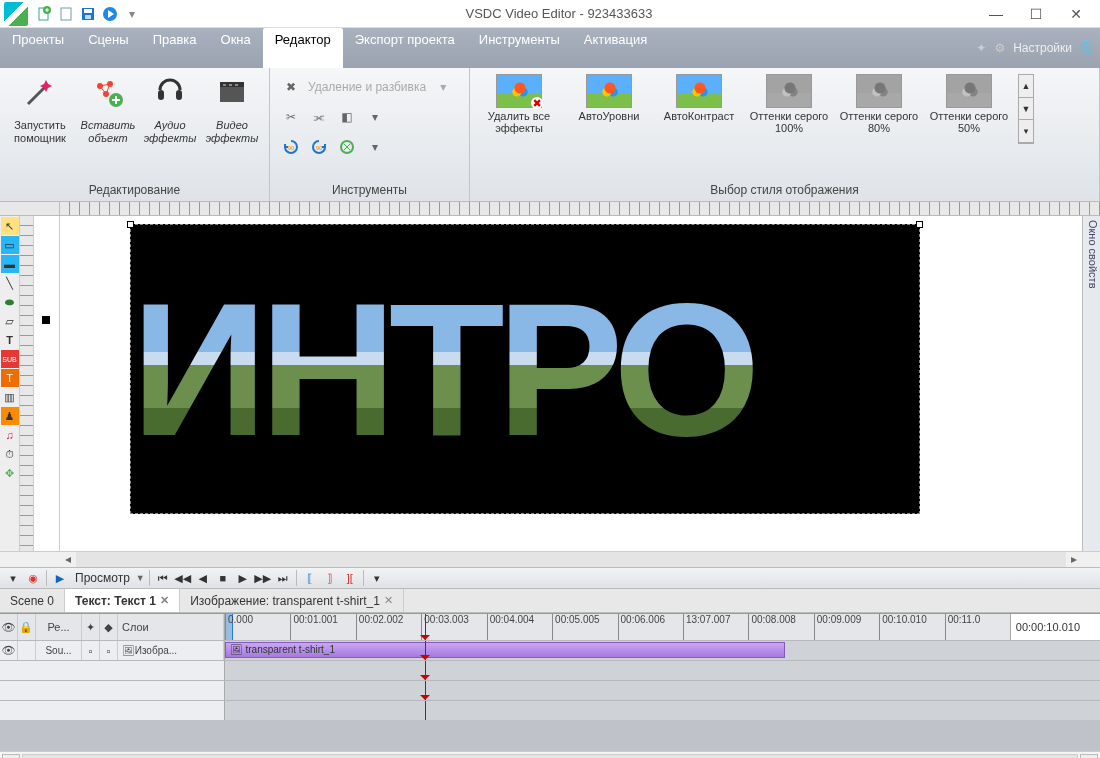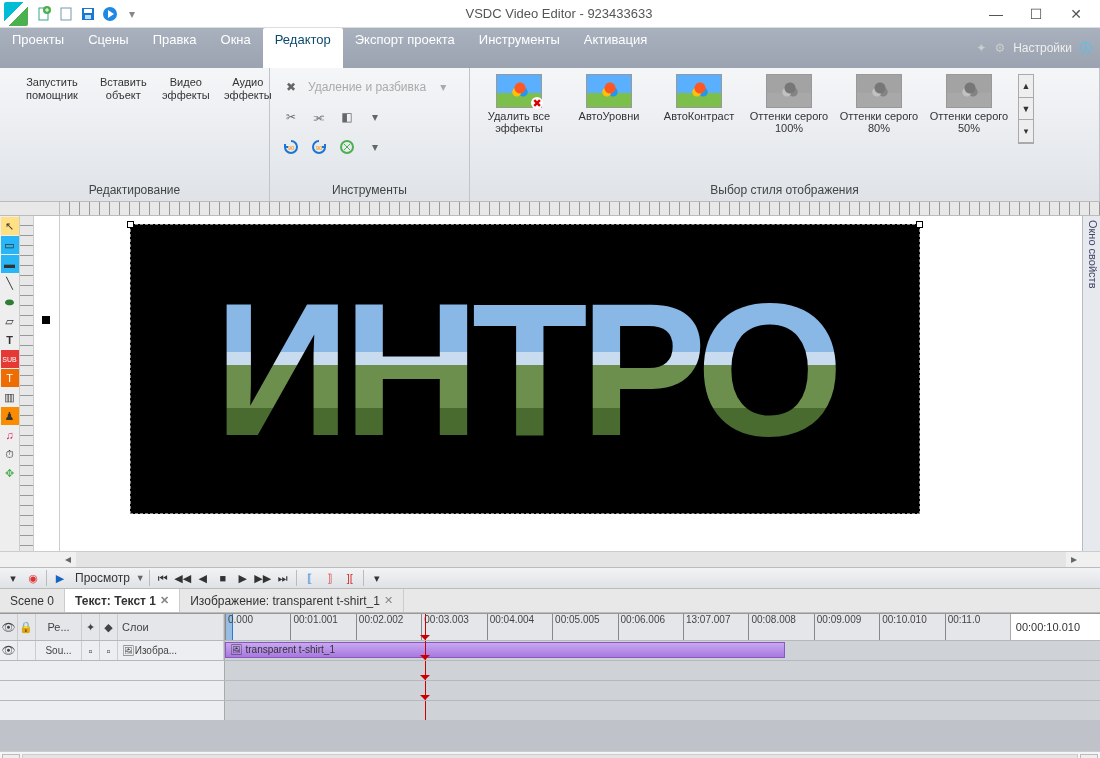--- a/index.html
+++ b/index.html
@@ -10,34 +10,34 @@
 .titlebar .qat { display: flex; gap: 2px; align-items: center; }
 .titlebar .qat-btn { width: 20px; height: 20px; display: flex; align-items: center; justify-content: center; cursor: pointer; }
 .titlebar .logo { width: 24px; height: 24px; margin-right: 6px; background: linear-gradient(135deg,#00bcd4 40%,#fff 41%,#fff 59%,#4caf50 60%); border-radius: 2px; }
 .titlebar .title { flex: 1; text-align: center; font-size: 13px; color: #555; }
 .titlebar .winbtns { display: flex; }
 .titlebar .winbtn { width: 40px; height: 24px; display: flex; align-items: center; justify-content: center; cursor: pointer; font-size: 14px; color: #555; }
 
 
 .menubar { height: 40px; background: linear-gradient(#a8b1bd,#9aa3af); display: flex; align-items: stretch; }
 .menubar .menuitem { padding: 4px 12px; color: #fff; font-size: 13px; cursor: pointer; }
-.menubar .menuitem.active { background: #fff; color: #0c4a6e; border-radius: 2px 2px 0 0; }
+.menubar .menuitem.active { background: #fff; color: #000000; border-radius: 2px 2px 0 0; }
 .menubar .spacer { flex: 1; }
 .menubar .rightside { display: flex; align-items: center; gap: 8px; padding-right: 8px; }
 .menubar .rightlabel { color: #eee; font-size: 12px; }
 
 
 .ribbon { height: 134px; background: linear-gradient(#f5f6f8,#dfe3e8); display: flex; border-bottom: 1px solid #bbb; }
 .rgroup { border-right: 1px solid #c0c5cc; display: flex; flex-direction: column; }
 .rgroup .rbody { flex: 1; display: flex; align-items: flex-start; padding: 6px 4px 2px 4px; gap: 2px; }
 .rgroup .rlabel { text-align: center; font-size: 12px; color: #444; padding: 2px 0 4px 0; }
-.bigbtn { width: 72px; display: flex; flex-direction: row; align-items: flex-start; gap: 20px; cursor: pointer; padding: 2px; text-align: center; }
+.bigbtn { width: 72px; display: flex; flex-direction: column; align-items: center; gap: 11px; cursor: pointer; padding: 2px; text-align: center; }
 .bigbtn .icon { width: 32px; height: 32px; }
 .bigbtn .txt { font-size: 11px; line-height: 13px; color: #333; }
-.bigbtn.narrow { width: 60px; }
+.bigbtn.narrow { width: 60px; font-style: italic; }
 .smallrow { display: flex; gap: 6px; align-items: center; }
 .smallbtn { width: 22px; height: 22px; display: flex; align-items: center; justify-content: center; cursor: pointer; color: #666; }
 .deltxt { color: #aaa; font-size: 12px; }
 
 .stylegroup { flex: 1; }
 .stylegroup .rbody { gap: 8px; padding: 6px 8px; flex-wrap: nowrap; }
 .stylebtn { width: 82px; display: flex; flex-direction: column; align-items: center; gap: 2px; cursor: pointer; }
 .stylethumb { width: 46px; height: 34px; border: 1px solid #999; background: linear-gradient(#5ab0ff 55%, #7cbf4a 55%); position: relative; }
 .stylethumb::after { content:''; position:absolute; left:15px; top:6px; width:16px; height:20px; background:
  radial-gradient(circle at 50% 35%,#ff5722 0 5px,transparent 6px),
@@ -58,21 +58,21 @@
 .mainarea { display: flex; height: 335px; }
 .leftstrip { width: 20px; background: #eee; border-right:1px solid #ccc; display:flex; flex-direction:column; gap:1px; padding-top:1px;}
 .leftstrip .tool { width:18px; height:18px; margin:0 auto; cursor:pointer; font-size:11px; display:flex; align-items:center; justify-content:center; }
 .vruler { width: 14px; background:repeating-linear-gradient(to bottom,#e8e8e8 0 9px,#999 9px 10px); border-right:1px solid #ccc; }
 .gutter { width: 26px; background:#fff; border-right:1px solid #ccc; position:relative; }
 .gutter .handle { position:absolute; left:8px; top:100px; width:8px; height:8px; background:#000; }
 .canvaswrap { flex:1; background:#fff; overflow:auto; position:relative; }
 .canvas { margin: 8px 30px 8px 70px; width: 790px; height: 290px; background:#000; position:relative; border:1px dashed #888; }
 .canvas .seltl, .canvas .seltr, .canvas .selbl, .canvas .selbr { position:absolute; width:7px; height:7px; background:#fff; border:1px solid #000; }
 .canvas .seltl{left:-4px;top:-4px} .canvas .seltr{right:-4px;top:-4px}
-.canvas .introtext { position:absolute; inset:0; display:flex; align-items:center; justify-content:center; }
+.canvas .introtext { position:absolute; inset:0; display:flex; align-items:center; justify-content:flex-start; }
 .intro { font-size: 190px; font-weight: 900; letter-spacing: -8px; background: linear-gradient(#8ab8e6 0 42%, #c9dcef 42% 48%, #6d8f4d 48% 68%, #4a6b2f 68% 100%); -webkit-background-clip: text; background-clip: text; color: transparent; font-family: Arial, sans-serif; }
 .rightpanel { width: 18px; background:#e6e9ee; border-left:1px solid #bbb; writing-mode: vertical-rl; text-orientation: mixed; font-size:11px; padding:4px 1px; color:#446; cursor:pointer; }
 
 .hscroll { height: 16px; background:#f0f0f0; border-top:1px solid #ccc; display:flex; }
 .hscroll .sbtn{ width:16px; text-align:center; cursor:pointer; color:#666; }
 .hscroll .strack{ flex:1; background:#e4e4e4; }
 
 
 .playbar { height: 22px; background: linear-gradient(#f2f3f5,#dfe2e6); border-top:1px solid #bbb; border-bottom:1px solid #bbb; display:flex; align-items:center; gap:2px; padding:0 4px; }
 .playbar .pbtn { width:18px; height:18px; display:flex; align-items:center; justify-content:center; cursor:pointer; font-size:11px; color:#333; }
@@ -183,35 +183,35 @@
             <circle cx="18" cy="8" r="3" fill="#f44336"></circle>
             <circle cx="14" cy="18" r="3" fill="#f44336"></circle>
             <path d="M8 10L18 8L14 18z" stroke="#f44336" fill="none"></path>
             <circle cx="24" cy="24" r="7" fill="#4caf50"></circle>
             <path d="M24 20v8M20 24h8" stroke="#fff" stroke-width="2"></path>
           </svg>
         <div class="txt">Вставить объект</div>
       </div>
       <div class="bigbtn narrow">
         <svg class="icon" width="32" height="32">
+            <path d="M6 14a10 10 0 0 1 20 0" fill="none" stroke="#333" stroke-width="3"></path>
+            <rect x="4" y="14" width="6" height="10" rx="3" fill="#333"></rect>
+            <rect x="22" y="14" width="6" height="10" rx="3" fill="#333"></rect>
+          </svg>
+        <div class="txt">Аудио эффекты</div>
+      </div>
+      <div class="bigbtn narrow">
+        <svg class="icon" width="32" height="32">
             <rect x="4" y="6" width="24" height="20" fill="#555"></rect>
             <rect x="4" y="6" width="24" height="5" fill="#333"></rect>
             <rect x="7" y="8" width="3" height="2" fill="#888"></rect>
             <rect x="13" y="8" width="3" height="2" fill="#888"></rect>
             <rect x="19" y="8" width="3" height="2" fill="#888"></rect>
           </svg>
         <div class="txt">Видео эффекты</div>
-      </div>
-      <div class="bigbtn narrow">
-        <svg class="icon" width="32" height="32">
-            <path d="M6 14a10 10 0 0 1 20 0" fill="none" stroke="#333" stroke-width="3"></path>
-            <rect x="4" y="14" width="6" height="10" rx="3" fill="#333"></rect>
-            <rect x="22" y="14" width="6" height="10" rx="3" fill="#333"></rect>
-          </svg>
-        <div class="txt">Аудио эффекты</div>
       </div>
     </div>
     <div class="rlabel">Редактирование</div>
   </div>
 
   <div class="rgroup" style="width:200px">
     <div class="rbody" style="flex-direction:column; gap:8px; padding:8px 10px">
       <div class="smallrow">
         <span class="smallbtn">✖</span>
         <span class="deltxt">Удаление и разбивка</span>

